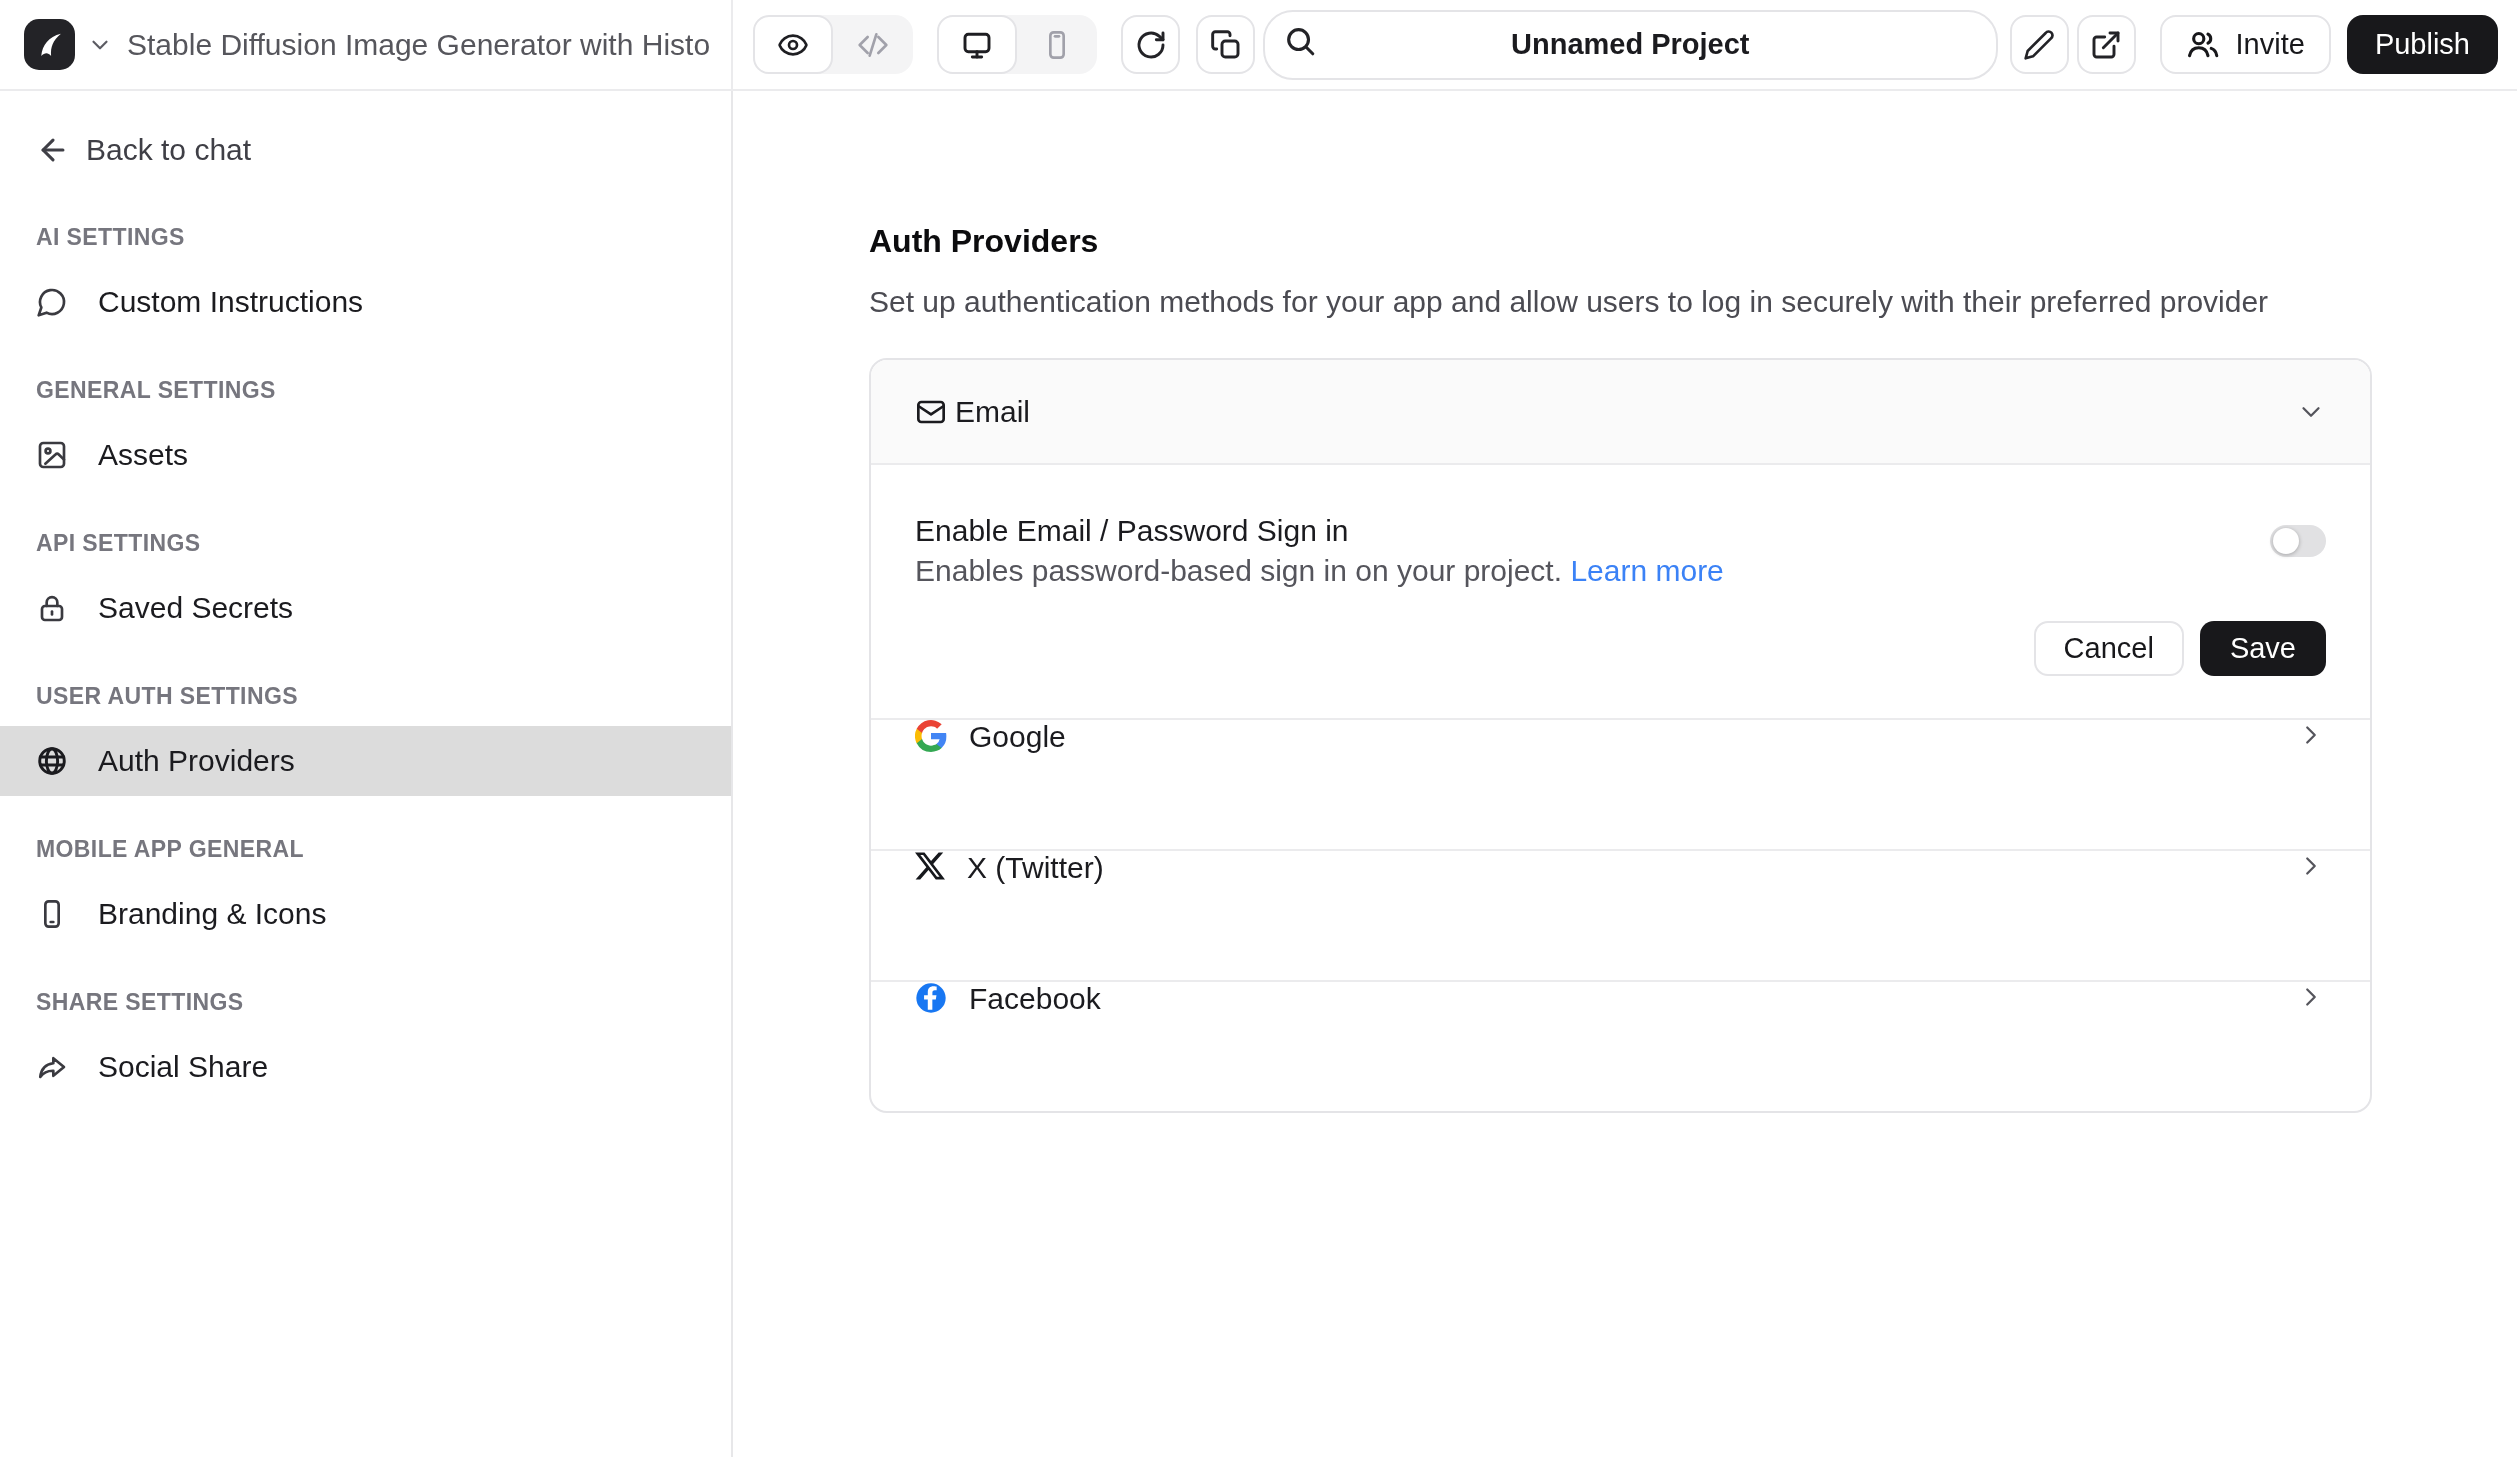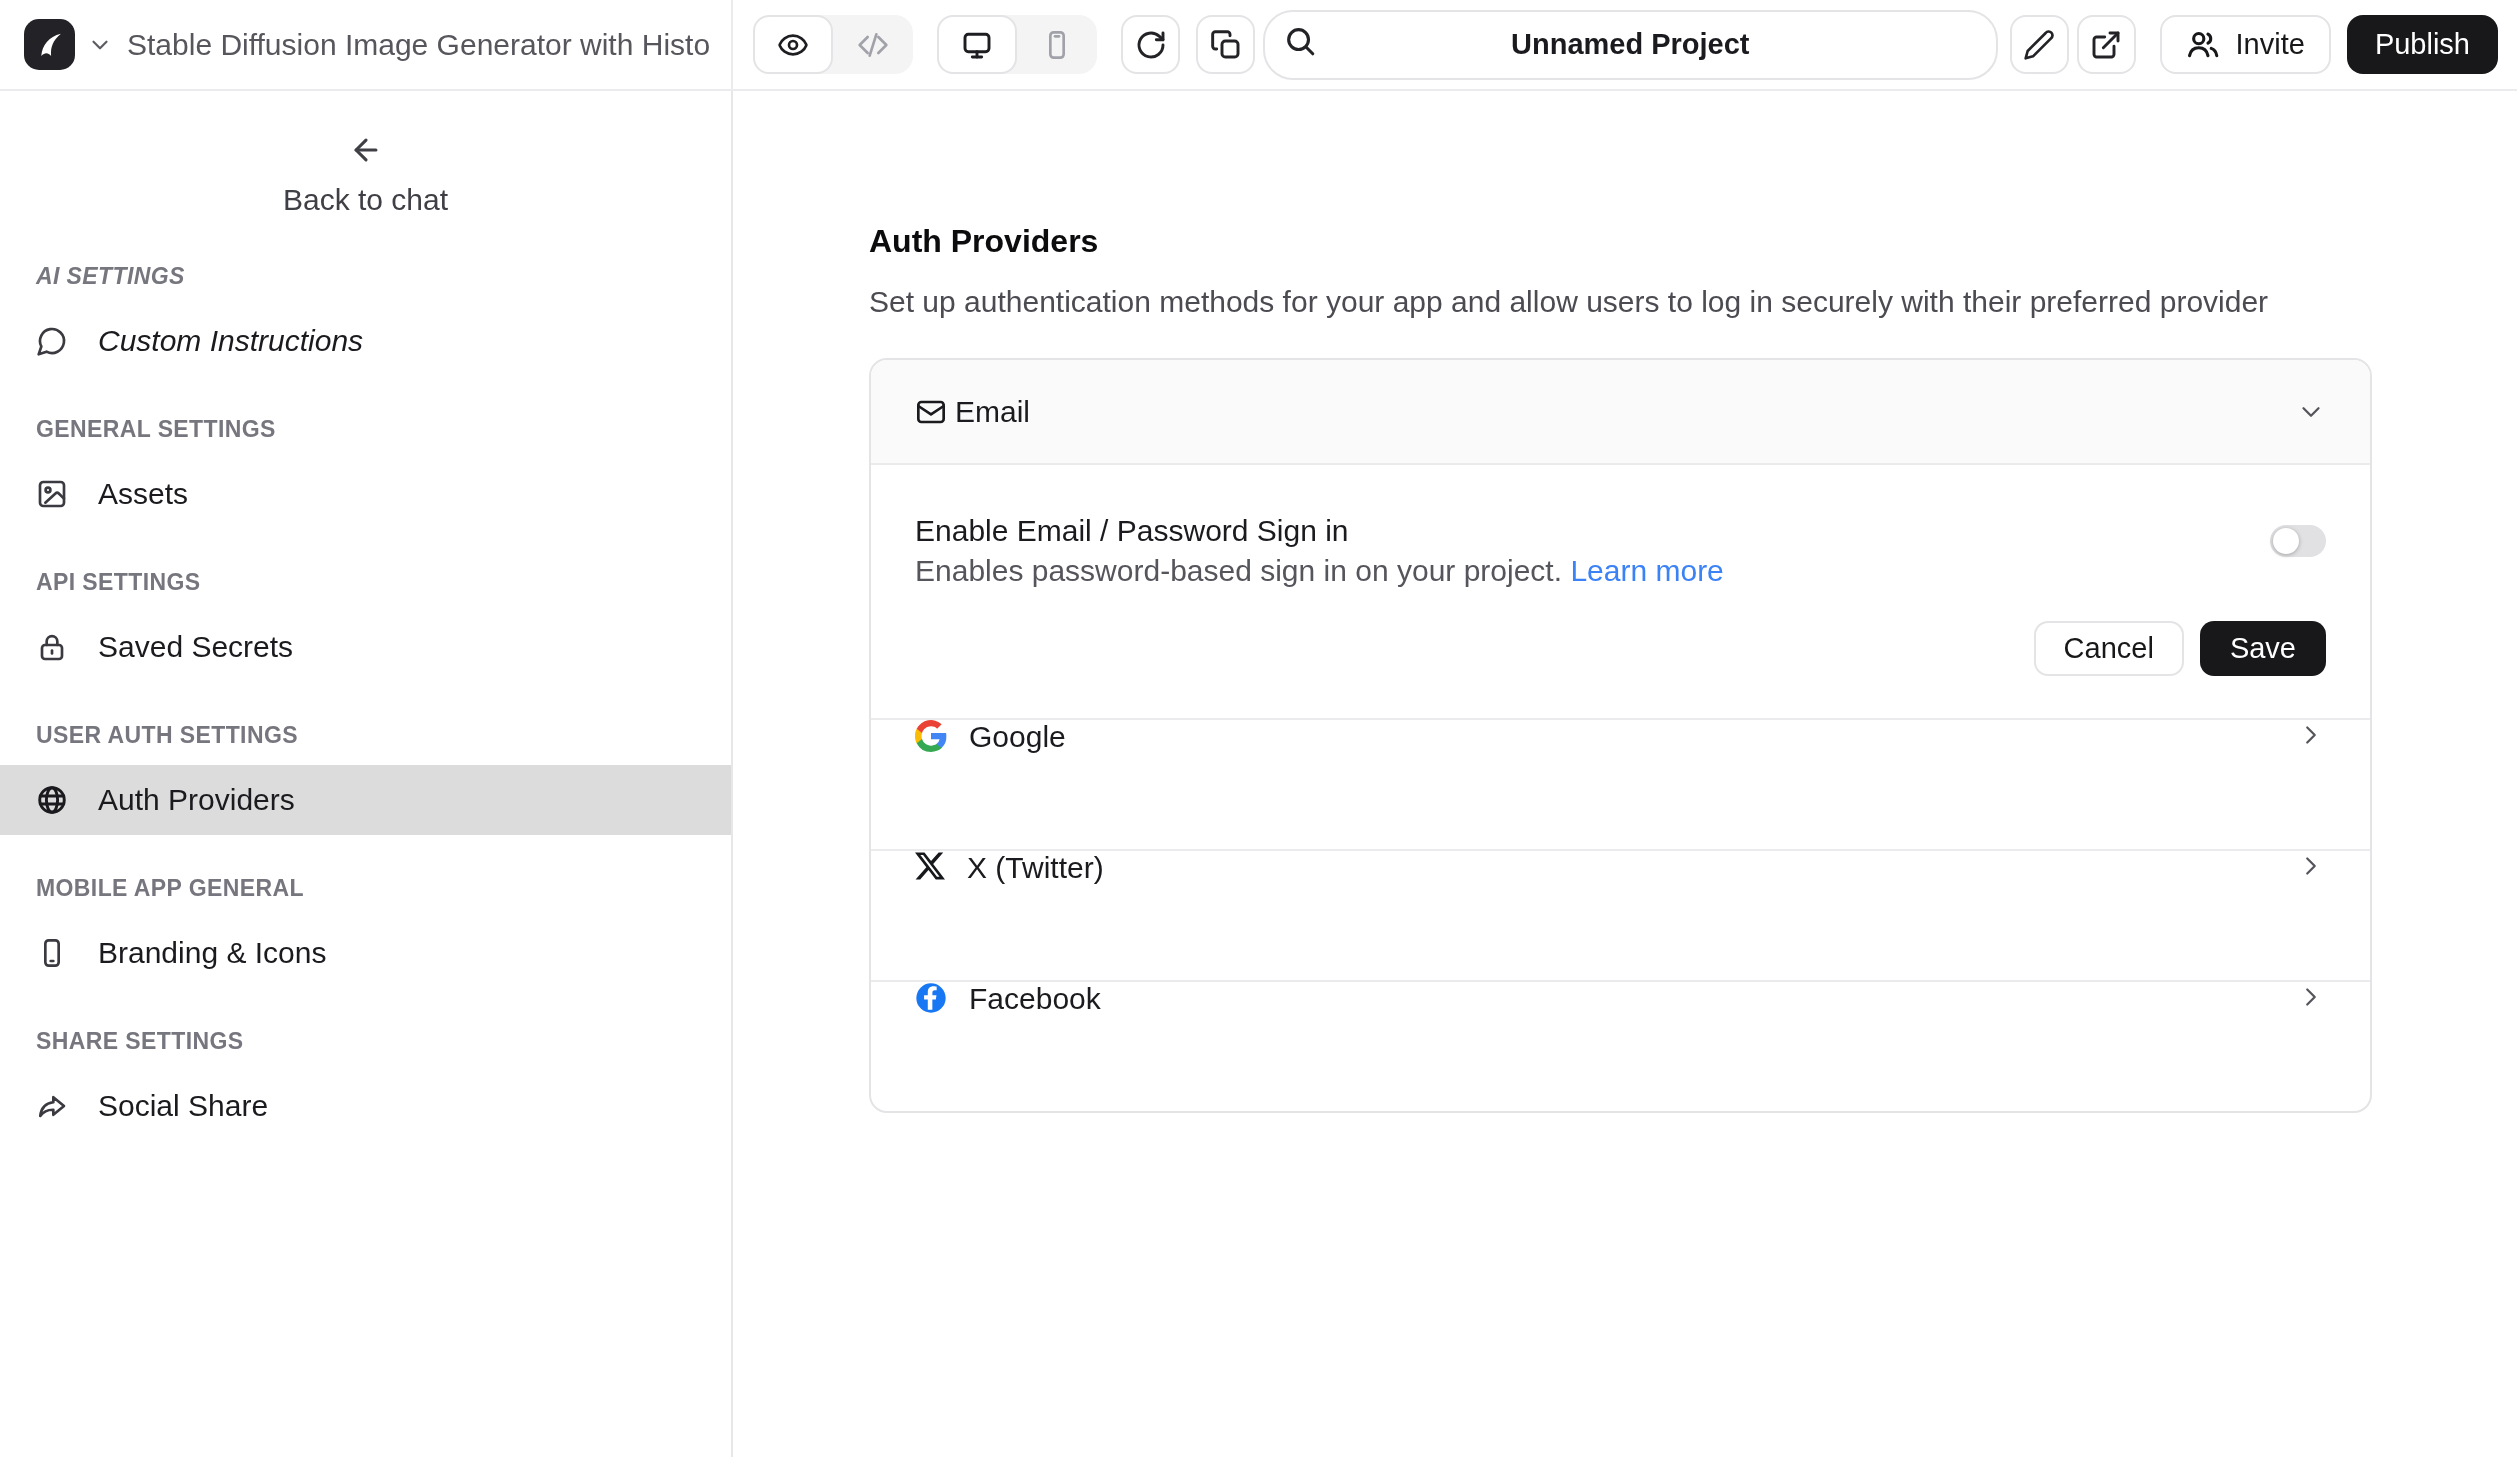--- a/index.html
+++ b/index.html
@@ -86,26 +86,26 @@
   .gap16 { width: 16px; flex: 0 0 16px; } .gap24 { width: 24px; flex: 0 0 24px; }
 
   
   .body-row { flex: 1; display: flex; min-height: 0; }
   .sidebar {
     width: 733px; flex: 0 0 733px;
     border-right: 2px solid #e7e7e9;
     padding-top: 28px; overflow: hidden;
   }
   .back-link {
-    display: flex; align-items: center; gap: 16px;
+    display: flex; align-items: flex-end; gap: 16px;
     padding: 14px 36px; margin-bottom: 2px;
-    color: #3f3f46; font-size: 30px; cursor: pointer; flex-direction: column;
+    color: #3f3f46; font-size: 30px; cursor: pointer;
   }
   .side-section { margin-top: 40px; }
-  .side-section.first { margin-top: 32px; font-style: italic; }
+  .side-section.first { margin-top: 43px; }
   .side-label {
     padding: 0 36px; font-size: 23px; font-weight: 700;
     color: #76767e; letter-spacing: 0.4px; margin-bottom: 16px;
   }
   .side-item {
     display: flex; align-items: center; gap: 30px;
     height: 70px; padding: 0 36px; cursor: pointer;
     font-size: 30px; color: #1b1b1f;
   }
   .side-item.selected { background: #dcdcdc; }

